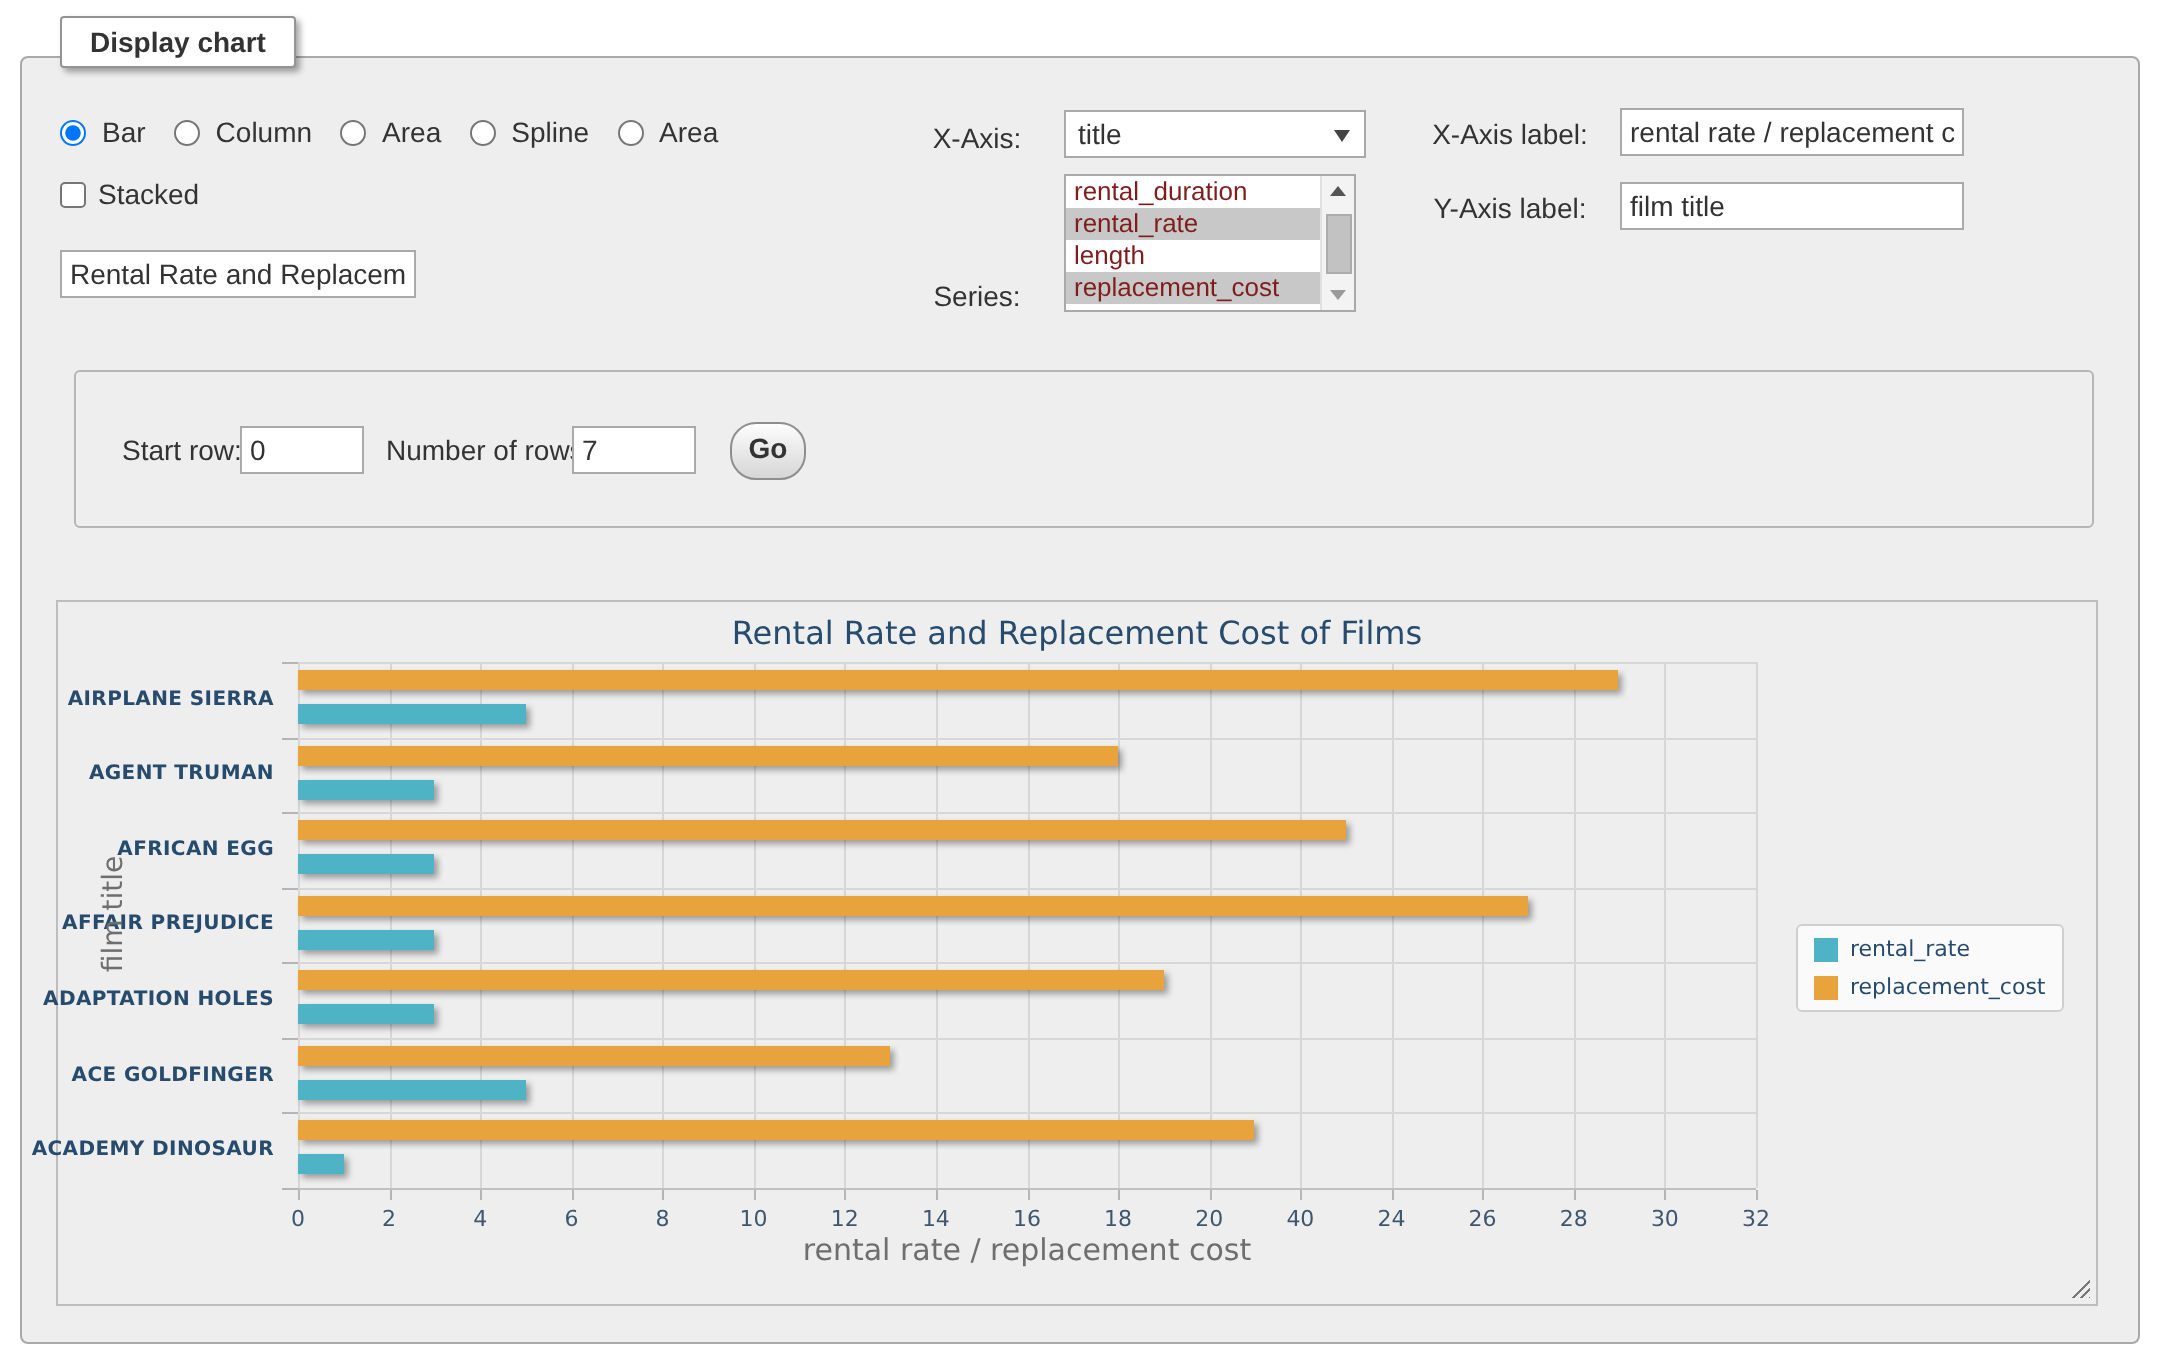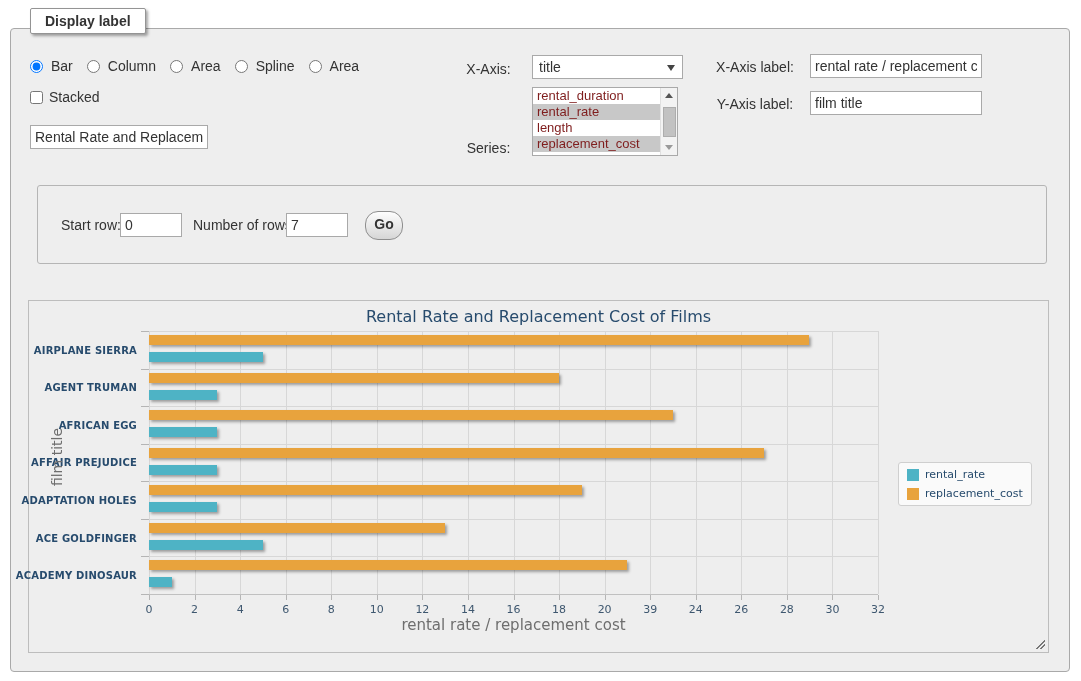--- a/index.html
+++ b/index.html
@@ -75,21 +75,21 @@
   .legend-swatch{width:12px;height:12px;display:inline-block;}
   .legend-text{font-size:11px;color:#274b6d;}
   .resize-grip{position:absolute;right:3px;bottom:3px;width:11px;height:11px;background:repeating-linear-gradient(135deg,#777 0px,#777 1px,transparent 1px,transparent 3px);clip-path:polygon(100% 0,100% 100%,0 100%);cursor:nwse-resize;}
 </style>
 </head>
 <body>
 
 <div class="app">
 
   <div class="panel"></div>
-  <div class="legend-tab">Display label</div>
+  <div class="legend-tab">Display chart</div>
 
   <div class="ctl radio-row" id="radio-row">
       <input type="radio" name="ctype" id="ct0" checked="" style="">
       <label for="ct0">Bar</label>
       <input type="radio" name="ctype" id="ct1" style="">
       <label for="ct1">Column</label>
       <input type="radio" name="ctype" id="ct2" style="">
       <label for="ct2">Area</label>
       <input type="radio" name="ctype" id="ct3" style="">
       <label for="ct3">Spline</label>
@@ -225,21 +225,21 @@
         <div class="xtick-lbl" style="left: 393.375px;">12</div>
         <div class="xtick" style="left: 438.938px;"></div>
         <div class="xtick-lbl" style="left: 438.938px;">14</div>
         <div class="xtick" style="left: 484.5px;"></div>
         <div class="xtick-lbl" style="left: 484.5px;">16</div>
         <div class="xtick" style="left: 530.062px;"></div>
         <div class="xtick-lbl" style="left: 530.062px;">18</div>
         <div class="xtick" style="left: 575.625px;"></div>
         <div class="xtick-lbl" style="left: 575.625px;">20</div>
         <div class="xtick" style="left: 621.188px;"></div>
-        <div class="xtick-lbl" style="left: 621.188px;">39</div>
+        <div class="xtick-lbl" style="left: 621.188px;">40</div>
         <div class="xtick" style="left: 666.75px;"></div>
         <div class="xtick-lbl" style="left: 666.75px;">24</div>
         <div class="xtick" style="left: 712.312px;"></div>
         <div class="xtick-lbl" style="left: 712.312px;">26</div>
         <div class="xtick" style="left: 757.875px;"></div>
         <div class="xtick-lbl" style="left: 757.875px;">28</div>
         <div class="xtick" style="left: 803.438px;"></div>
         <div class="xtick-lbl" style="left: 803.438px;">30</div>
         <div class="xtick" style="left: 849px;"></div>
         <div class="xtick-lbl" style="left: 849px;">32</div>

